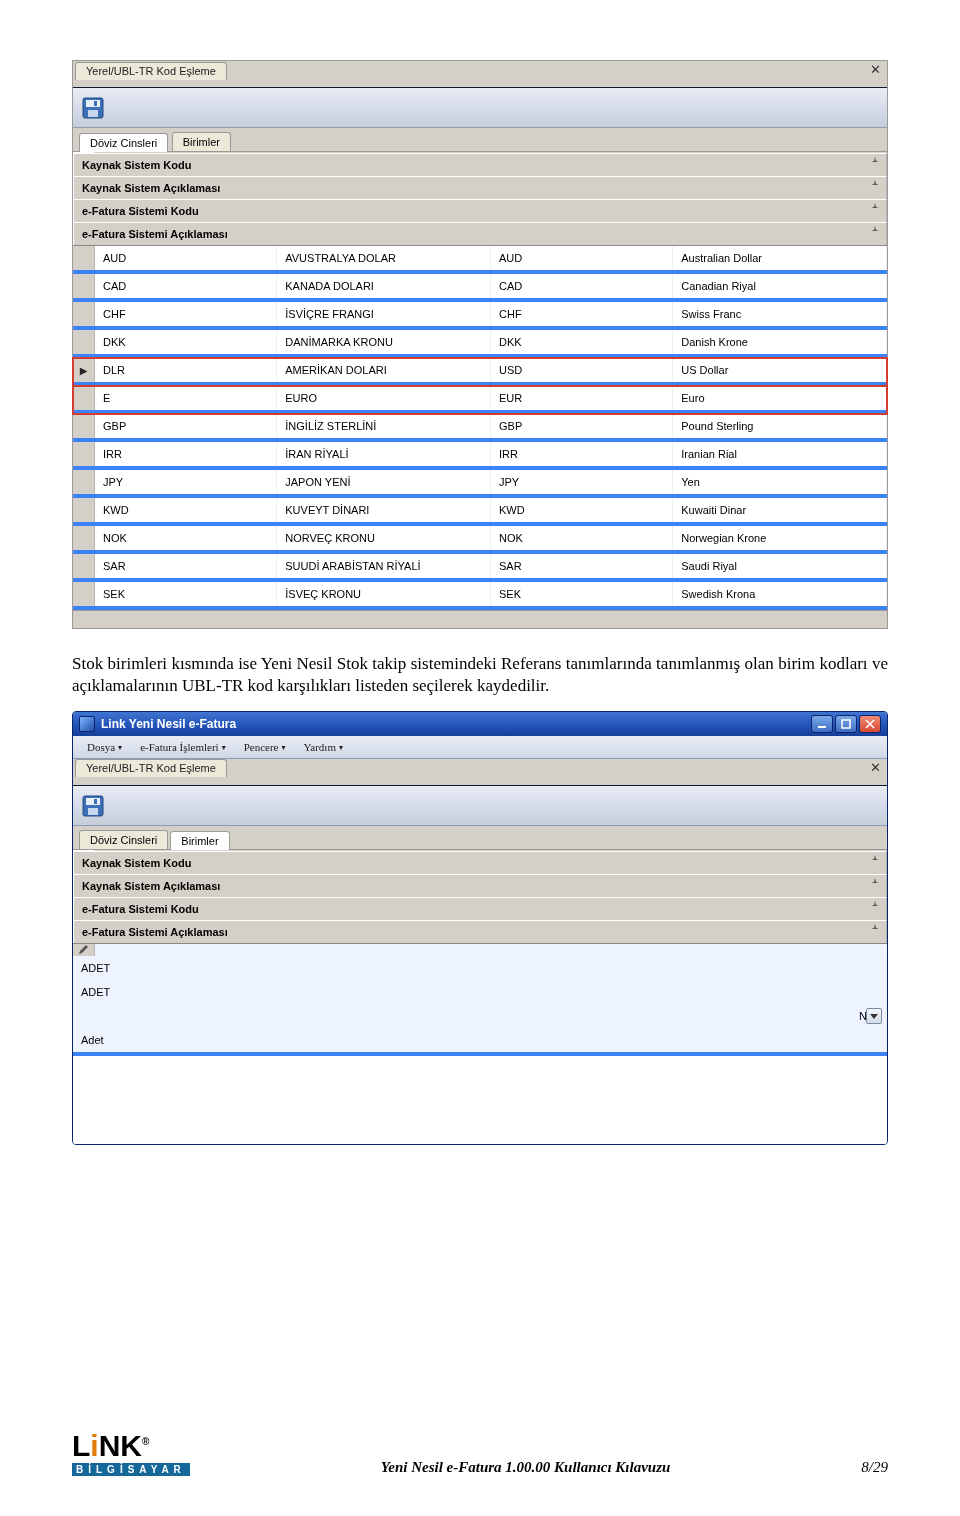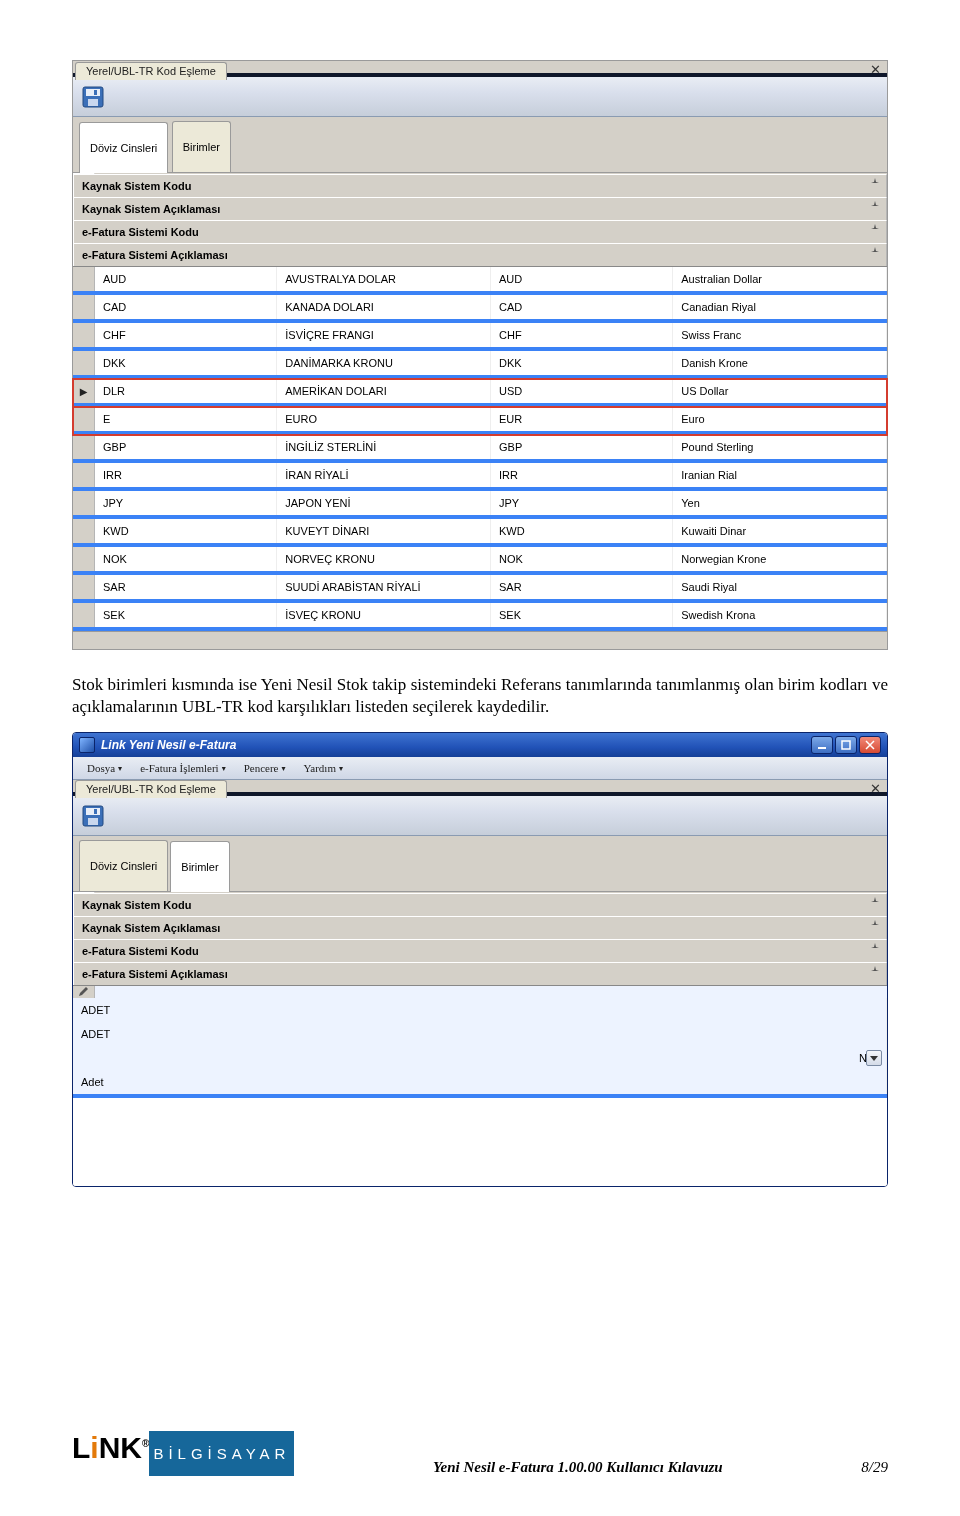--- a/index.html
+++ b/index.html
@@ -23,22 +23,22 @@
 
   
   .mdi-panel {
     border: 1px solid #9a9a9a;
     margin-top: 4px;
     background: #d4d0c8;
   }
   .mdi-tabbar {
     position: relative;
     background: #d4d0c8;
-    border-bottom: 4px solid #0f172a;
-    height: 16px;
+    border-bottom: 1px solid #0f172a;
+    height: 27px;
   }
   .mdi-tab {
     display: inline-block;
     background: #ece9d8;
     border: 1px solid #999;
     border-bottom: none;
     padding: 2px 10px 3px 10px;
     font-size: 11px;
     color: #222;
     margin-left: 2px;
@@ -69,21 +69,21 @@
   .inner-tabs {
     background: #d4d0c8;
     border-bottom: 1px solid #9a9a9a;
     padding: 4px 6px 0 6px;
   }
   .inner-tab {
     display: inline-block;
     background: #ece9d8;
     border: 1px solid #9a9a9a;
     border-bottom: none;
-    padding: 19px 10px;
+    padding: 3px 10px;
     font-size: 11px;
     margin-right: -1px;
     border-top-left-radius: 3px;
     border-top-right-radius: 3px;
     cursor: pointer;
   }
   .inner-tab.active {
     background: #fff;
     position: relative;
     top: 1px;
@@ -156,21 +156,20 @@
   }
   .titlebar {
     background: linear-gradient(#3f74d1, #2152b7 60%, #153f97);
     color: #fff;
     font-weight: bold;
     font-size: 12px;
     padding: 3px 6px;
     display: flex;
     align-items: center;
     height: 24px;
-    font-style: italic;
   }
   .titlebar .appicon {
     width: 16px; height: 16px;
     background: linear-gradient(135deg, #7fb4ff, #1e4fa7);
     border: 1px solid #0a246a;
     margin-right: 6px;
     border-radius: 2px;
   }
   .win-controls { margin-left: auto; display: flex; gap: 2px; }
   .win-btn {
@@ -214,32 +213,32 @@
 
   
   .pagefooter {
     position: absolute;
     left: 72px; right: 72px; bottom: 40px;
     display: flex;
     align-items: flex-end;
     justify-content: space-between;
     border-top: none;
   }
-  .logo-block { display: flex; flex-direction: row; gap: 0; }
+  .logo-block { display: flex; flex-direction: column; gap: 0; }
   .logo-title { font-size: 30px; font-weight: 900; letter-spacing: 0; }
   .logo-title .dot { color: #e37a0a; }
   .logo-title .reg { font-size: 10px; vertical-align: super; color:#000 }
   .logo-sub {
-    font-size: 15px;
+    font-size: 10px;
     letter-spacing: 5px;
     background: #16679a;
     color: #fff;
-    padding: 14px 4px;
+    padding: 1px 4px;
     width: fit-content;
-    font-weight: normal;
+    font-weight: bold;
   }
   .footer-center { font-family:"Times New Roman", serif; font-style: italic; font-weight: bold; font-size: 15px; }
   .footer-right { font-family:"Times New Roman", serif; font-style: italic; font-size: 15px; }
 </style>
 </head>
 <body>
 
 <div class="page">
 
 

